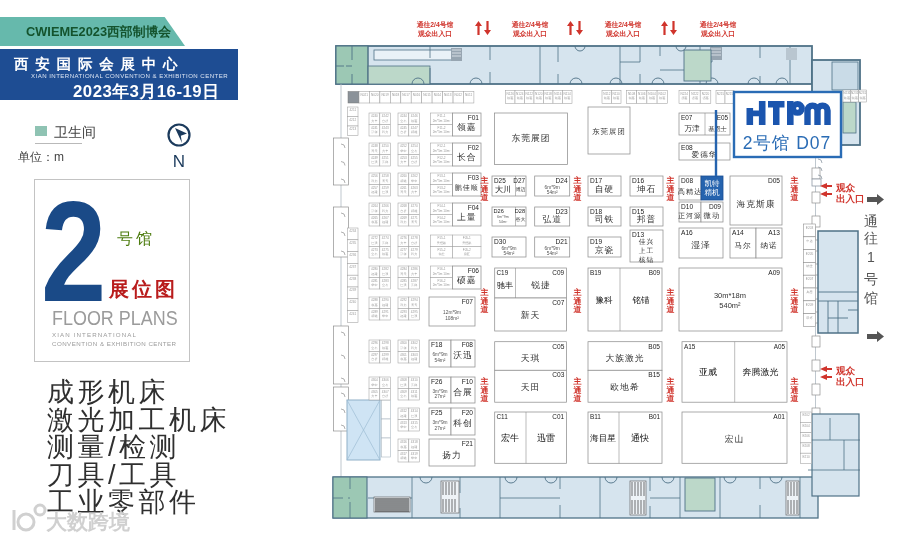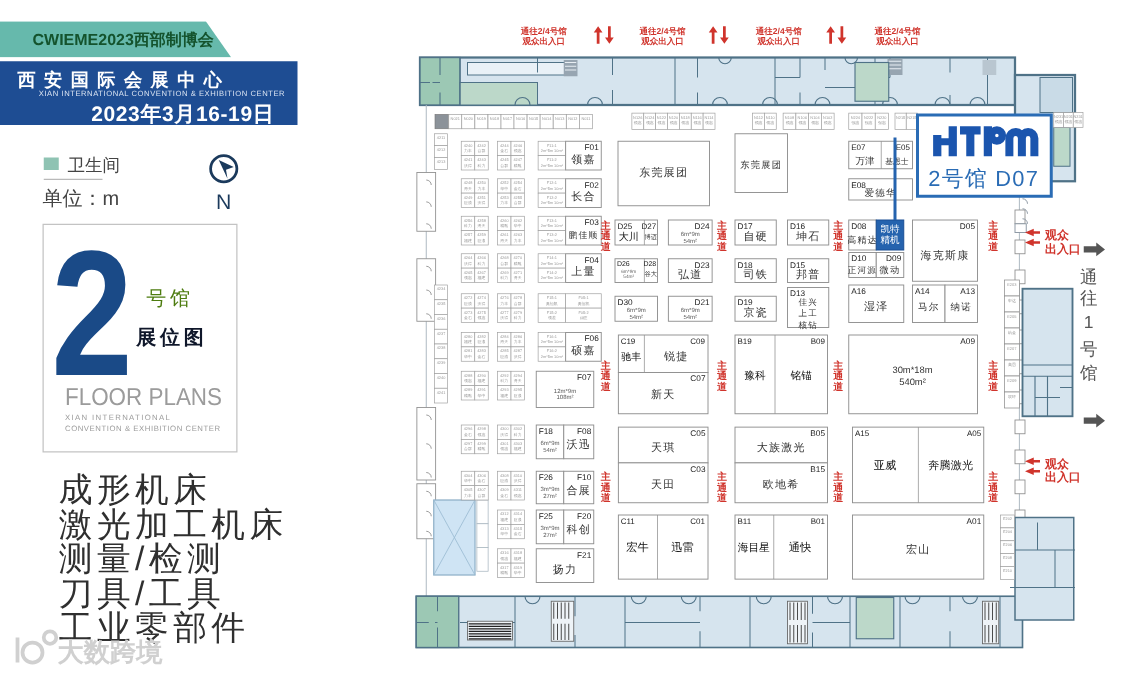--- a/index.html
+++ b/index.html
@@ -20,35 +20,35 @@
 <div class="abs" style="left:31px;top:71.5px;color:#dbe4f2;font-size:6.1px;letter-spacing:0.45px;">XIAN INTERNATIONAL CONVENTION &amp; EXHIBITION CENTER</div>
 
 <div class="abs" style="left:36px;top:79.5px;color:#fff;font-size:16.8px;font-weight:bold;letter-spacing:0.5px;margin-left:37px;">2023年3月16-19日</div>
 
 <div class="abs" style="left:35px;top:126px;width:12px;height:10px;background:#8fc3b3;"></div>
 
 <div class="abs" style="left:54px;top:124px;color:#444;font-size:14px;">卫生间</div>
 
 <div class="abs" style="left:35px;top:143px;width:47px;height:1px;background:#b9b9b9;"></div>
 
-<div class="abs" style="left:34px;top:149px;color:#444;font-size:16px;">单位：m</div>
+<div class="abs" style="left:18px;top:149px;color:#444;font-size:12px;">单位：m</div>
 
 <svg class="abs" style="left:163px;top:119px" width="34" height="52" viewBox="0 0 34 52">
 <circle cx="16" cy="16" r="10.5" fill="#fff" stroke="#1b3a5c" stroke-width="2.2"></circle>
 <polygon points="12,9 24,14.5 17.8,16.8 19,24 12,9" fill="#1b3a5c"></polygon>
 <text x="16" y="48" font-size="17" fill="#1b3a5c" text-anchor="middle" font-family="Liberation Sans">N</text>
 </svg>
 
 <div class="abs" style="left:34px;top:179px;width:154px;height:181px;border:1px solid #c3c3c3;background:#fff;"></div>
 
 <div class="abs" style="left:41px;top:180px;font-size:143px;line-height:1;font-weight:bold;color:#1a4a87;transform:scaleX(0.82);transform-origin:0 0;">2</div>
 
 <div class="abs" style="left:117px;top:229px;color:#4d7c0f;font-size:16px;letter-spacing:3px;">号馆</div>
 
-<div class="abs" style="left:109px;top:260px;color:#0f172a;font-size:16px;font-weight:bold;letter-spacing:3px;">展位图</div>
+<div class="abs" style="left:109px;top:276px;color:#b91c1c;font-size:20px;font-weight:bold;letter-spacing:3px;">展位图</div>
 
 <div class="abs" style="left:52px;top:307px;color:#9b9b9b;font-size:19.5px;transform:scaleX(0.92);transform-origin:0 0;">FLOOR PLANS</div>
 
 <div class="abs" style="left:52px;top:331px;color:#9b9b9b;font-size:6.2px;letter-spacing:1.1px;">XIAN INTERNATIONAL</div>
 
 <div class="abs" style="left:52px;top:340px;color:#9b9b9b;font-size:6.2px;letter-spacing:0.45px;">CONVENTION &amp; EXHIBITION CENTER</div>
 
 <div class="abs" style="left:47px;top:379px;color:#2f2f2f;font-size:27px;letter-spacing:3.5px;line-height:27.6px;">成形机床<br>激光加工机床<br>测量/检测<br>刀具/工具<br>工业零部件</div>
 
 <svg class="abs" style="left:4px;top:498px" width="130" height="45" viewBox="0 0 130 45">

